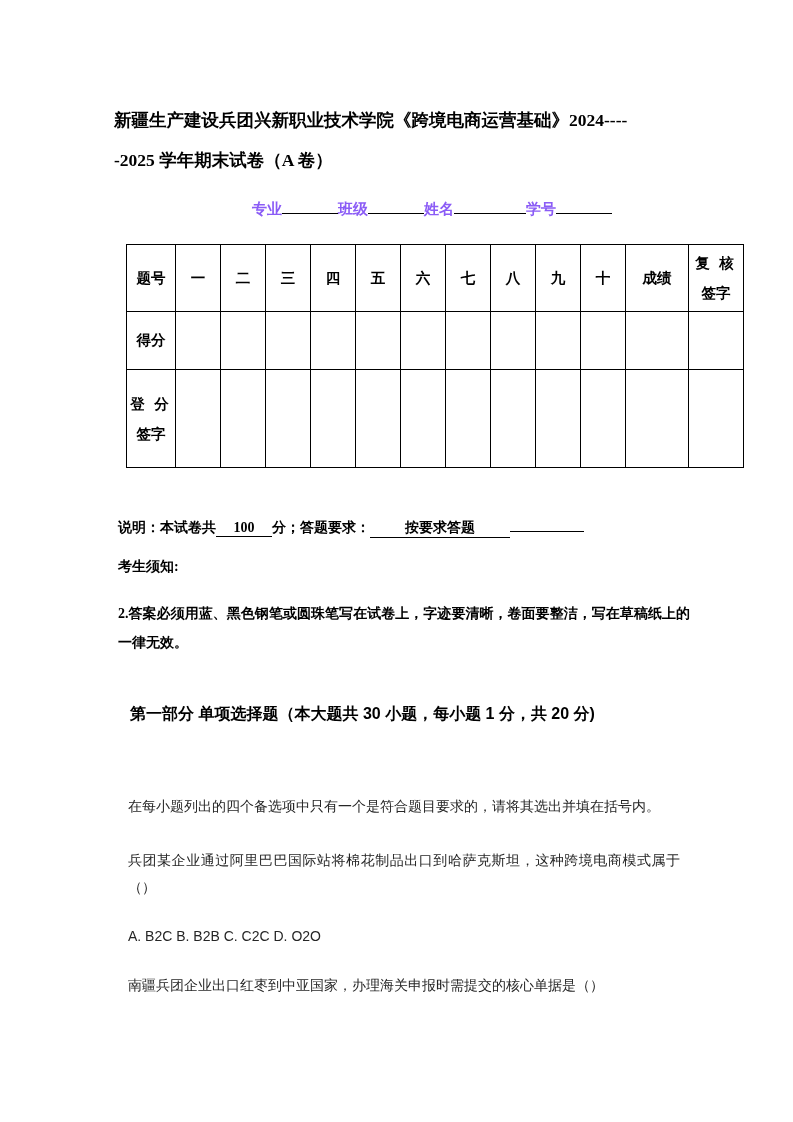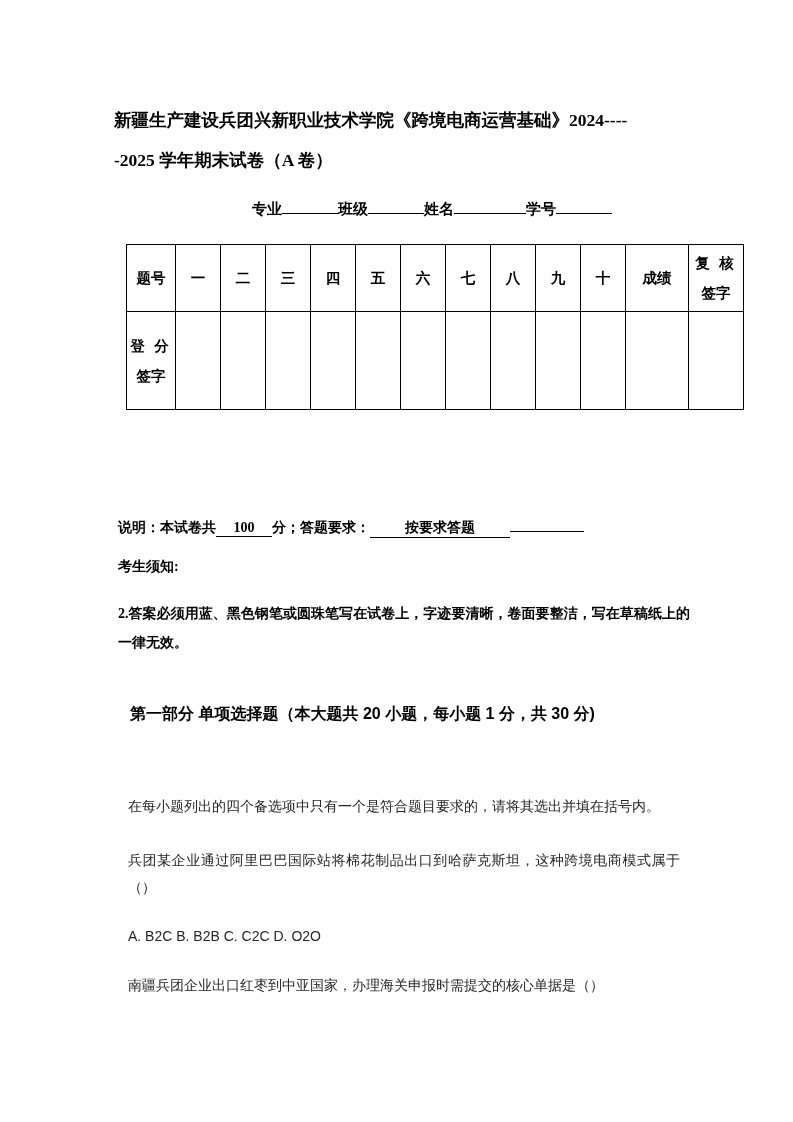--- a/index.html
+++ b/index.html
@@ -43,21 +43,21 @@
 
   
   .info-line {
     position: absolute;
     left: 126px;
     top: 199px;
     width: 612px;
     text-align: center;
     font-weight: bold;
     font-size: 15px;
-    color: #000000;
+    color: #8b5cf6;
     white-space: nowrap;
   }
   .info-line .u {
     display: inline-block;
     border-bottom: 1.2px solid #000;
     vertical-align: baseline;
     height: 15px;
   }
   .u-w1 { width: 56px; }
   .u-w2 { width: 56px; }
@@ -211,20 +211,35 @@
       <td>七</td>
       <td>八</td>
       <td>九</td>
       <td>十</td>
       <td>成绩</td>
       <td class="two-line">
         <span class="spaced">复 核</span>
         <span>签字</span>
       </td>
     </tr>
+    <tr class="r-score">
+      <td>得分</td>
+      <td></td>
+      <td></td>
+      <td></td>
+      <td></td>
+      <td></td>
+      <td></td>
+      <td></td>
+      <td></td>
+      <td></td>
+      <td></td>
+      <td></td>
+      <td></td>
+    </tr>
     <tr class="r-sign">
       <td class="two-line">
         <span class="spaced">登 分</span>
         <span>签字</span>
       </td>
       <td></td>
       <td></td>
       <td></td>
       <td></td>
       <td></td>
@@ -241,21 +256,21 @@
 
   <div class="explain">
     <span>说明：本试卷共</span><span class="u u-score">100</span><span>分；答题要求：</span><span class="u u-req">按要求答题</span><span class="u u-tail"></span>
   </div>
 
   <div class="notices">
     <div class="n-head">考生须知:</div>
     <div class="n-item n2">2.答案必须用蓝、黑色钢笔或圆珠笔写在试卷上，字迹要清晰，卷面要整洁，写在草稿纸上的一律无效。</div>
   </div>
 
-  <div class="section-heading">第一部分 单项选择题（本大题共 20 小题，每小题 1 分，共 30 分)</div>
+  <div class="section-heading">第一部分 单项选择题（本大题共 30 小题，每小题 1 分，共 20 分)</div>
 
   <div class="qbody">
     <div class="instr">在每小题列出的四个备选项中只有一个是符合题目要求的，请将其选出并填在括号内。</div>
     <div class="q-text">兵团某企业通过阿里巴巴国际站将棉花制品出口到哈萨克斯坦，这种跨境电商模式属于（）</div>
     <div class="q-options">A. B2C B. B2B C. C2C D. O2O</div>
     <div class="q-text2">南疆兵团企业出口红枣到中亚国家，办理海关申报时需提交的核心单据是（）</div>
   </div>
 
 </div>
 

